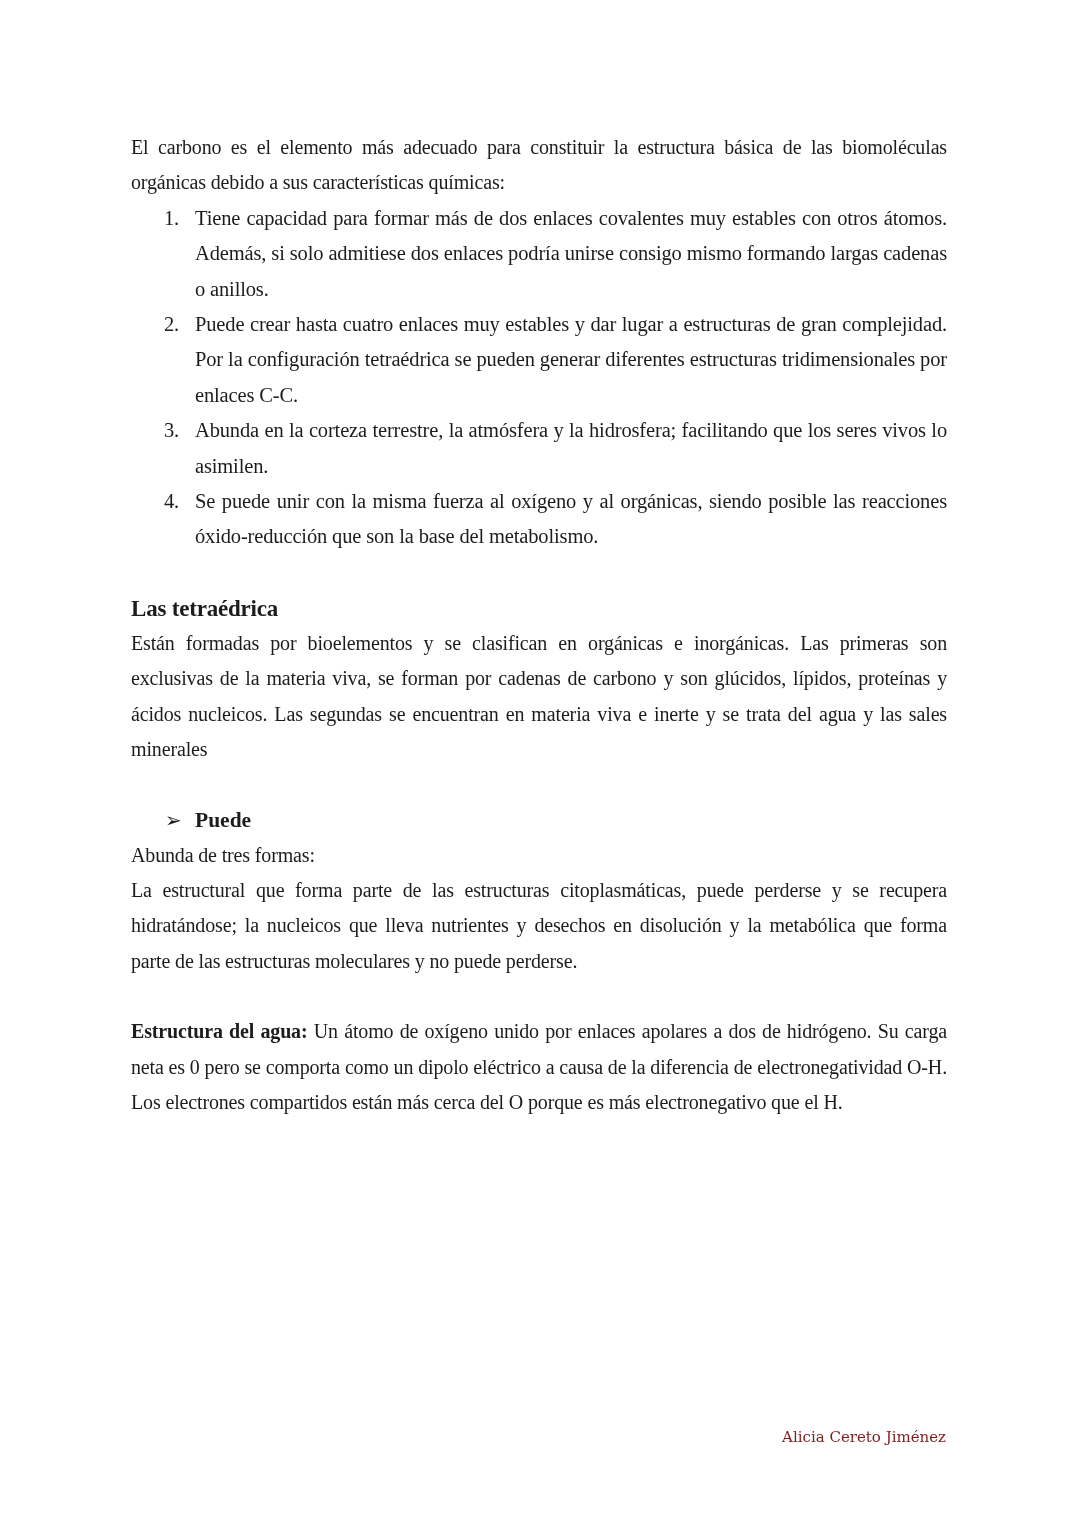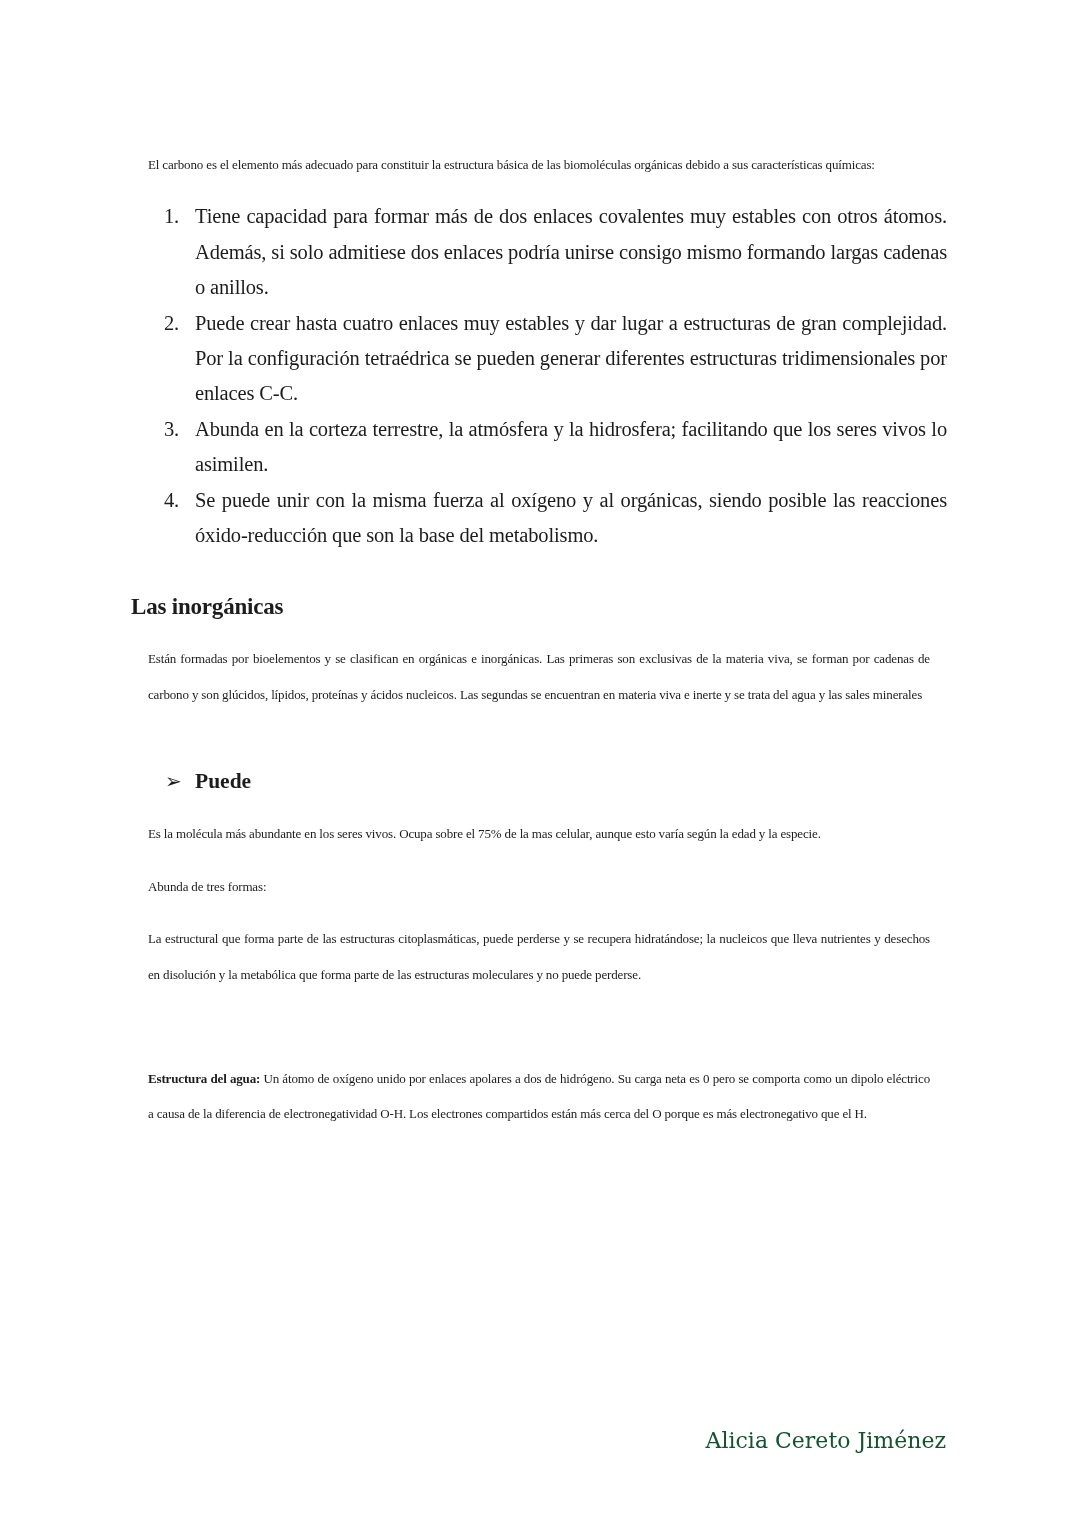--- a/index.html
+++ b/index.html
@@ -22,23 +22,23 @@
     width: 816px;
   }
   .heading {
     font-weight: bold;
     font-size: 23px;
     line-height: 35px;
     margin: 0;
     letter-spacing: -0.2px;
   }
   .para {
-    font-size: 13px;
+    font-size: 20px;
     line-height: 35.4px;
-    margin: 17px;
+    margin: 0;
     text-align: justify;
     letter-spacing: -0.15px;
   }
   .list {
     margin: 0;
     padding: 0;
     list-style: none;
   }
   .list li {
     position: relative;
@@ -72,22 +72,22 @@
   }
   .underlined {
     font-weight: bold;
     text-underline-offset: 3px;
   }
   .author {
     position: absolute;
     right: 134px;
     top: 1428px;
     font-family: "DejaVu Serif", "Liberation Serif", serif;
-    font-size: 22px;
-    color: #14532d;
+    font-size: 15px;
+    color: #7f1d1d;
     letter-spacing: 0;
   }
 </style>
 </head>
 <body>
 
 <div class="page">
 
   <section>
     <p class="para">El carbono es el elemento más adecuado para constituir la estructura básica de las biomoléculas orgánicas debido a sus características químicas:</p>
@@ -107,32 +107,31 @@
       <li>
         <span class="num">4.</span>
         <span>Se puede unir con la misma fuerza al oxígeno y al orgánicas, siendo posible las reacciones óxido-reducción que son la base del metabolismo.</span>
       </li>
     </ol>
   </section>
 
   <div class="gap-section"></div>
 
   <section>
-    <h2 class="heading">Las inorgánicas</h2>
+    <h2 class="heading">Las tetraédrica</h2>
     <p class="para">Están formadas por bioelementos y se clasifican en orgánicas e inorgánicas. Las primeras son exclusivas de la materia viva, se forman por cadenas de carbono y son glúcidos, lípidos, proteínas y ácidos nucleicos. Las segundas se encuentran en materia viva e inerte y se trata del agua y las sales minerales</p>
   </section>
 
   <div class="gap-small"></div>
 
   <section>
     <h3 class="sub-heading">
       <span class="arrow">➢</span>
       <span>Puede</span>
     </h3>
-    <p class="para">Es la molécula más abundante en los seres vivos. Ocupa sobre el 75% de la mas celular, aunque esto varía según la edad y la especie.</p>
     <p class="para">Abunda de tres formas:</p>
     <p class="para">La estructural que forma parte de las estructuras citoplasmáticas, puede perderse y se recupera hidratándose; la nucleicos que lleva nutrientes y desechos en disolución y la metabólica que forma parte de las estructuras moleculares y no puede perderse.</p>
 
     <div class="gap-small"></div>
 
     <p class="para"><span class="underlined">Estructura del agua:</span><span> Un átomo de oxígeno unido por enlaces apolares a dos de hidrógeno. Su carga neta es 0 pero se comporta como un dipolo eléctrico a causa de la diferencia de electronegatividad O-H. Los electrones compartidos están más cerca del O porque es más electronegativo que el H.</span></p>
   </section>
 </div>
 
 <div class="author">Alicia Cereto Jiménez</div>

